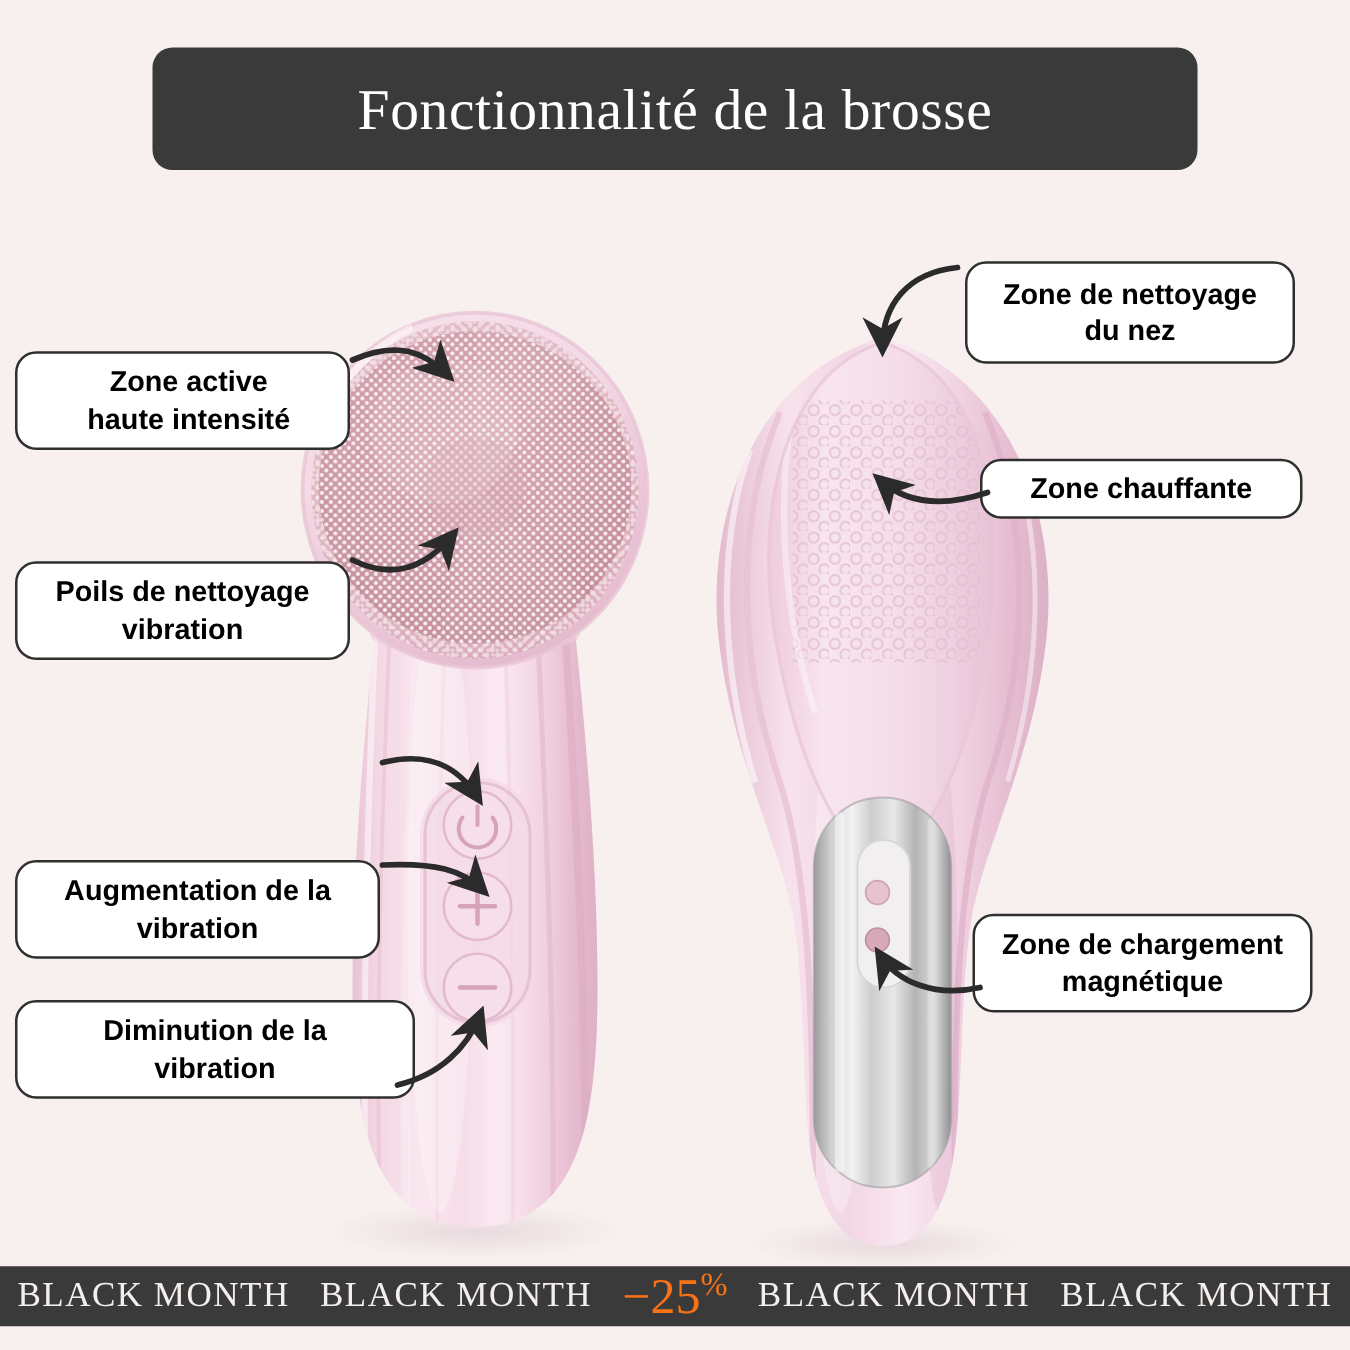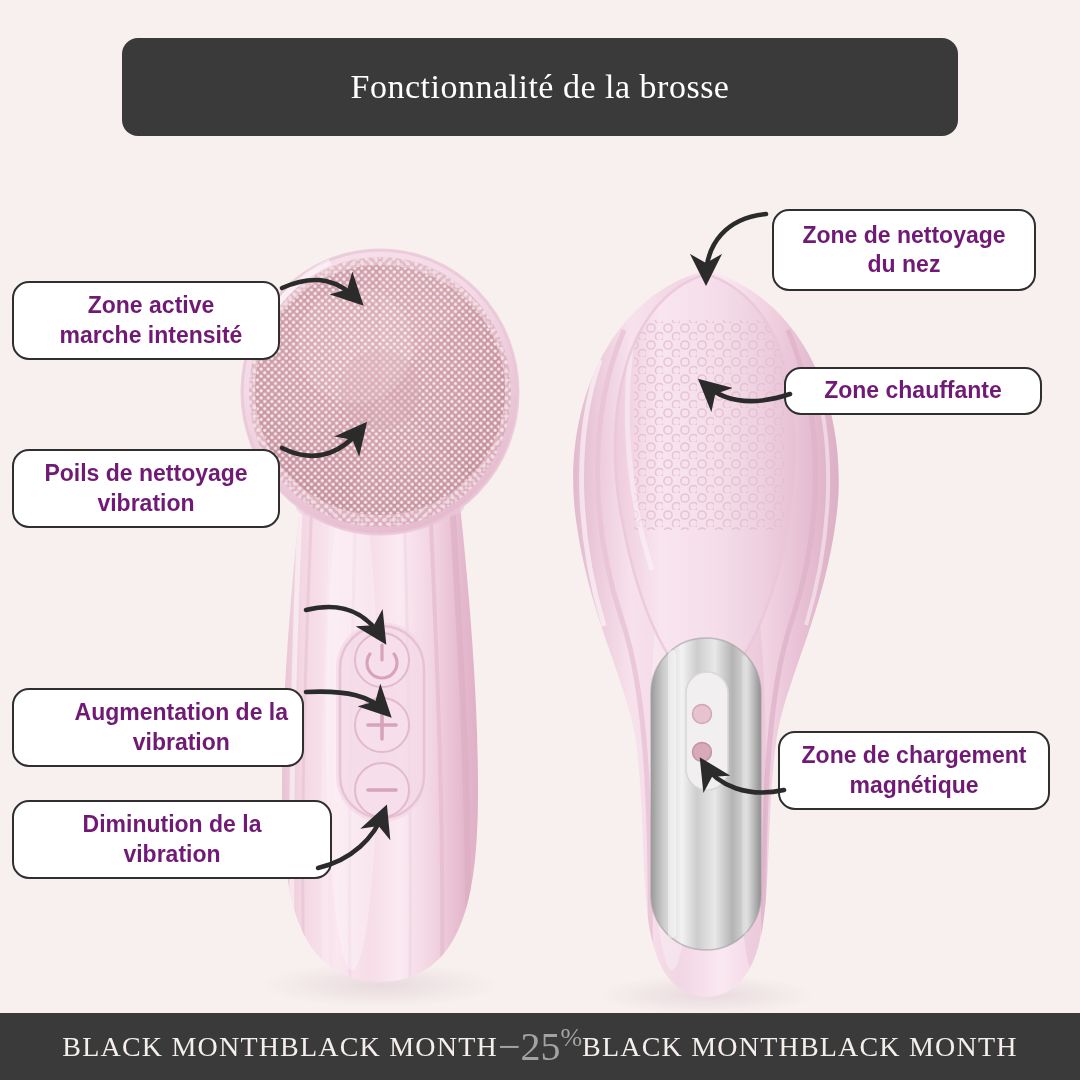--- a/index.html
+++ b/index.html
@@ -13,59 +13,59 @@
   #stage{position:absolute;inset:0;width:1080px;height:1080px;}
 
   
   .title-bar{
     position:absolute;left:122px;top:38px;width:836px;height:98px;
     background:#3b3a3a;border-radius:16px;
     display:flex;align-items:center;justify-content:center;
   }
   .title-text{
     font-family:"Liberation Serif", serif;
-    font-size:34px;color:#ffffff;letter-spacing:.5px;white-space:nowrap;
+    font-size:46px;color:#ffffff;letter-spacing:.5px;white-space:nowrap;
   }
 
   
   .callout{
     position:absolute;
     background:#ffffff;
     border:2.6px solid #2f2f2f;
     border-radius:17px;
     box-sizing:border-box;
     display:flex;align-items:center;justify-content:center;
     text-align:center;
     font-weight:bold;
     font-size:23px;
     line-height:1.28;
-    color:#701a75;
+    color:#000000;
     padding:6px 14px;
     z-index:40;
   }
 
   
   .layer{position:absolute;left:0;top:0;width:1080px;height:1080px;}
   .arrows{z-index:45;pointer-events:none;}
   .device-layer{z-index:10;}
 
   
   .footer{
-    position:absolute;left:0;top:1013px;width:1080px;height:67px;
+    position:absolute;left:0;top:1013px;width:1080px;height:48px;
     background:#3b3a3a;
-    display:flex;align-items:center;justify-content:center;
+    display:flex;align-items:center;justify-content:space-between;
     padding:0 14px;box-sizing:border-box;
   }
   .footer-item{
     font-family:"Liberation Serif", serif;
     color:#f4efec;font-size:28px;letter-spacing:1.2px;white-space:nowrap;
   }
   .footer-discount{
     font-family:"Liberation Serif", serif;
-    color:#a3a3a3;font-size:40px;font-weight:normal;white-space:nowrap;
+    color:#f97316;font-size:40px;font-weight:normal;white-space:nowrap;
     position:relative;display:inline-block;
   }
   .footer-discount .pct{font-size:26px;vertical-align:super;}
 </style>
 </head>
 <body>
 
 <div id="stage">
 
   <div class="title-bar">
@@ -317,33 +317,33 @@
 
       <path d="M790 394 C 748 408, 722 400, 704 384"></path>
 
       <path d="M784 790 C 748 798, 718 786, 704 764"></path>
     </g>
   </svg>
 
   <div class="callout" style="left:12px;top:281px;width:268px;height:79px;padding-left:24px;">
     <span>
       <span>Zone active</span><br>
-      <span>marche intensité</span>
+      <span>haute intensité</span>
     </span>
   </div>
 
   <div class="callout" style="left:12px;top:415px;width:268px;height:79px;margin-top:34px;">
     <span>
       <span>Poils de nettoyage</span><br>
       <span>vibration</span>
     </span>
   </div>
 
 
-  <div class="callout" style="left:12px;top:688px;width:292px;height:79px;justify-content:flex-end;">
+  <div class="callout" style="left:12px;top:688px;width:292px;height:79px;">
     <span>
       <span>Augmentation de la</span><br>
       <span>vibration</span>
     </span>
   </div>
 
   <div class="callout" style="left:12px;top:800px;width:320px;height:79px;">
     <span>
       <span>Diminution de la</span><br>
       <span>vibration</span>

